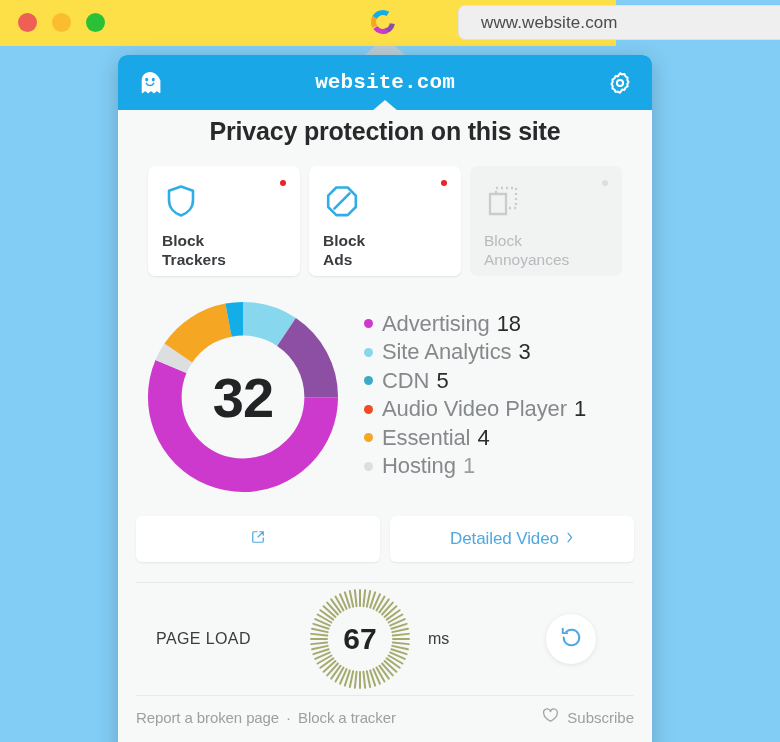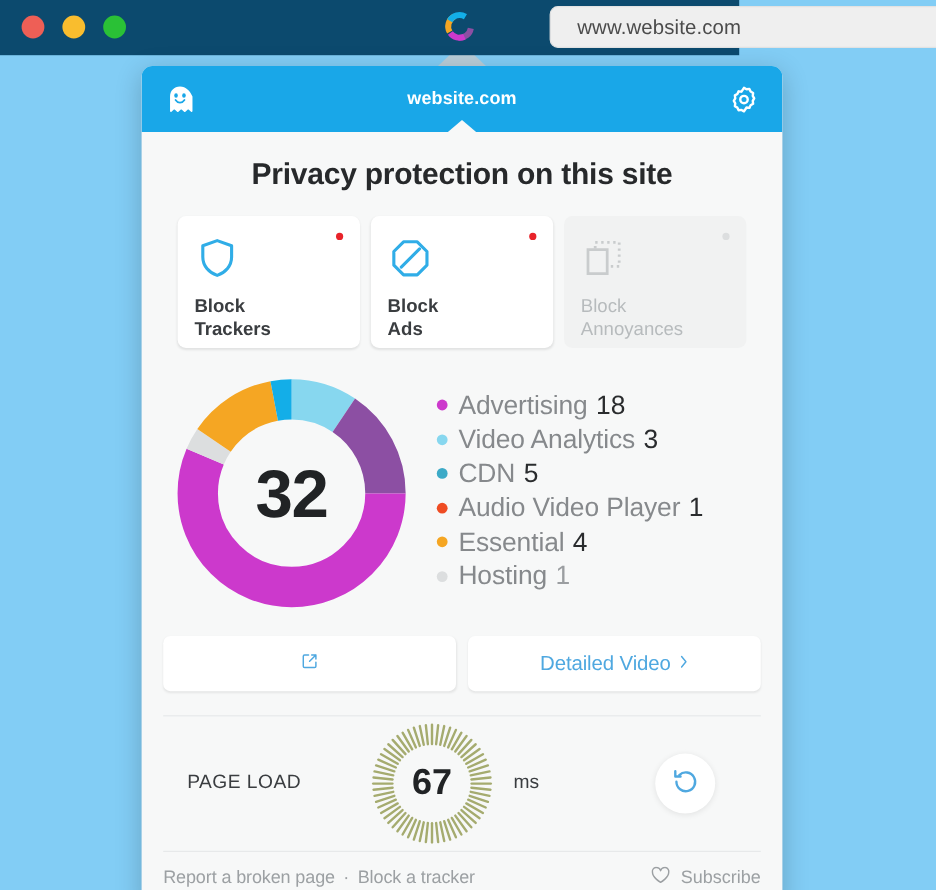--- a/index.html
+++ b/index.html
@@ -15,21 +15,21 @@
     background: #82cdf5;
     position: relative;
   }
 
   
   .browser-chrome {
     position: absolute;
     top: 0; left: 0;
     width: 616px;
     height: 46px;
-    background: #0c4a6e;
+    background: #fde047;
     z-index: 1;
   }
 
   .traffic-lights {
     position: absolute;
     top: 13px;
     left: 18px;
     display: flex;
     gap: 15px;
   }
@@ -96,44 +96,45 @@
     height: 55px;
     background: #19a7e8;
     display: flex;
     align-items: center;
     padding: 0 18px;
   }
   .panel-title {
     flex: 1;
     text-align: center;
     color: #ffffff;
-    font-size: 15px;
+    font-size: 21px;
     font-weight: bold;
     letter-spacing: .1px;
+    font-family: Liberation Mono, monospace;
   }
   .ghost-icon, .gear-icon { width: 28px; height: 28px; flex: 0 0 auto; }
 
   
   .header-notch {
     position: absolute;
     bottom: -1px;
     left: 50%;
     margin-left: -13px;
     width: 0; height: 0;
     border-left: 13px solid transparent;
     border-right: 13px solid transparent;
     border-bottom: 11px solid #f7f8f8;
   }
 
   .page-title {
     text-align: center;
     font-size: 25px;
     font-weight: bold;
     color: #27292b;
-    padding: 21px 0 20px;
+    padding: 7px 0 20px;
     letter-spacing: -.2px;
   }
 
   
   .cards {
     display: flex;
     gap: 9px;
     padding: 0 30px;
   }
   .card {
@@ -431,21 +432,21 @@
     <div class="legend">
 
       <div class="legend-item">
         <span class="legend-dot" style="background:#cc39cc"></span>
         <span>Advertising</span>
         <span class="legend-count">18</span>
       </div>
 
       <div class="legend-item">
         <span class="legend-dot" style="background:#87d7ef"></span>
-        <span>Video Analytics</span>
+        <span>Site Analytics</span>
         <span class="legend-count">3</span>
       </div>
 
       <div class="legend-item">
         <span class="legend-dot" style="background:#3caac7"></span>
         <span>CDN</span>
         <span class="legend-count">5</span>
       </div>
 
       <div class="legend-item">

